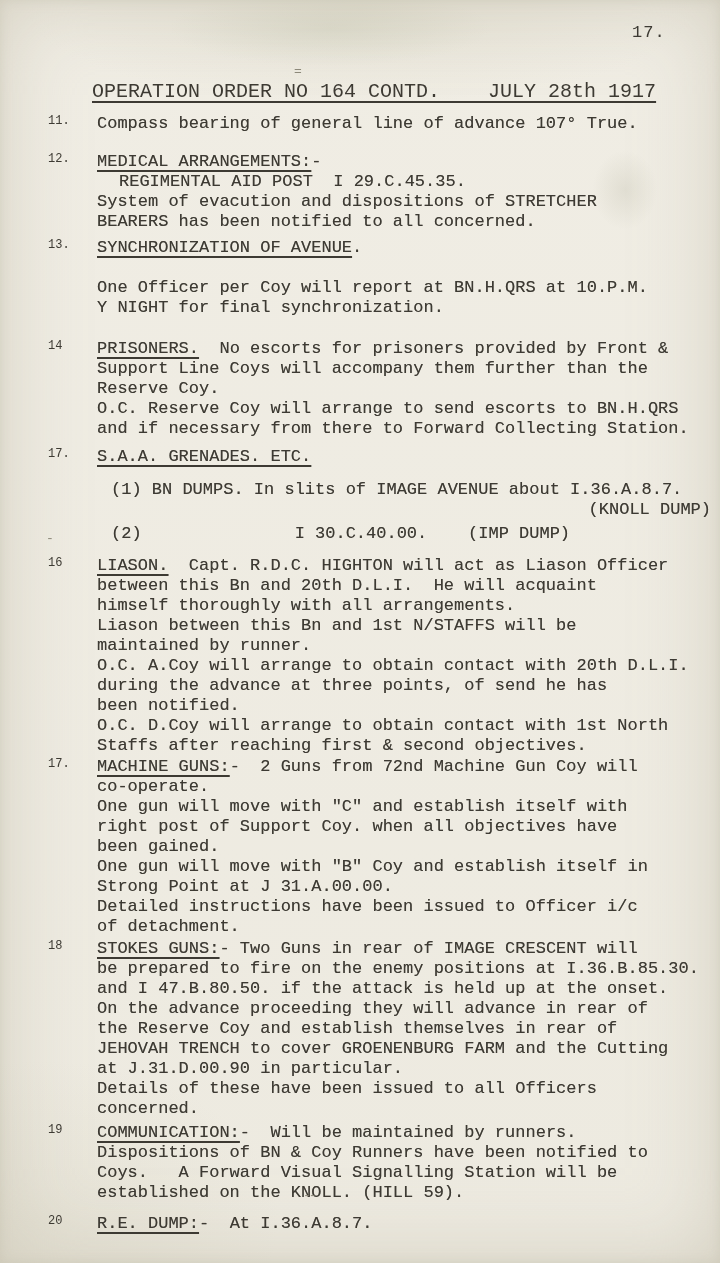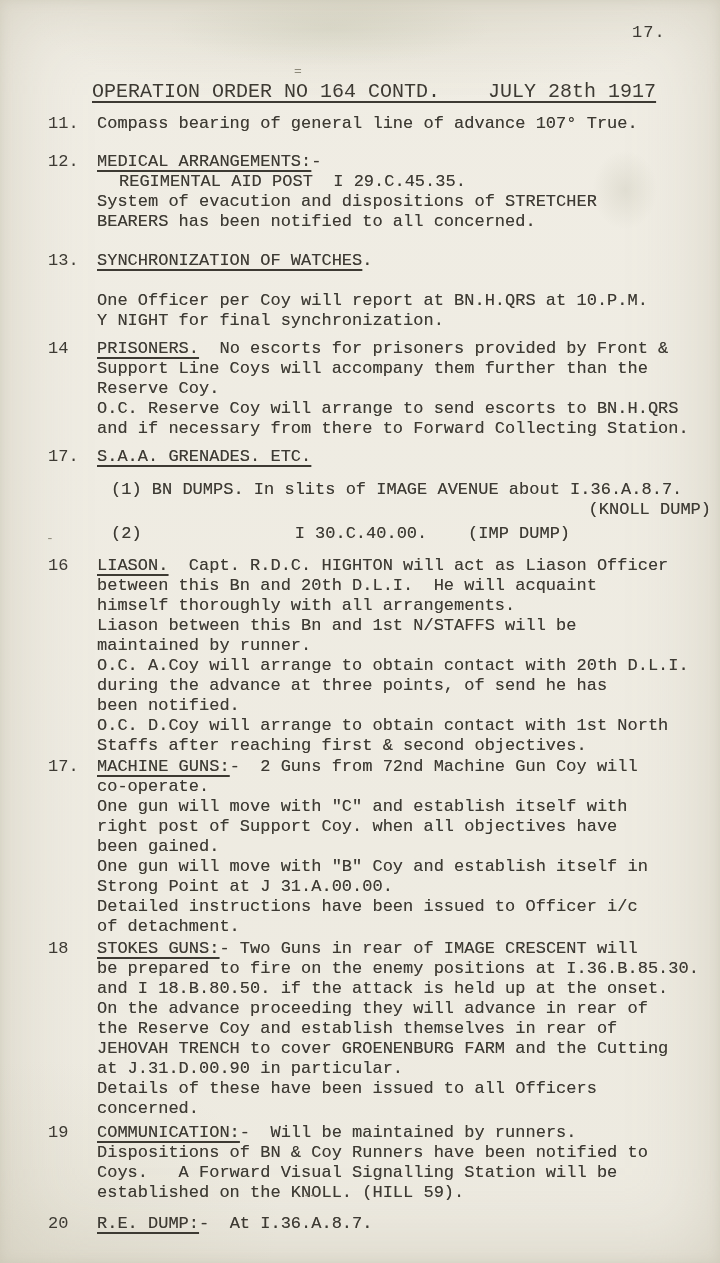--- a/index.html
+++ b/index.html
@@ -24,30 +24,30 @@
     font-size:17px; letter-spacing:1px;
   }
   .title{
     position:absolute; left:92px; top:80px;
     font-size:20px; white-space:pre;
     text-decoration:underline;
     text-underline-offset:4px;
     text-decoration-thickness:2px;
   }
   .sec{position:absolute; left:0; width:720px;}
-  .num{position:absolute; left:48px; top:0; font-size:17px;}
+  .num{position:absolute; left:48px; top:0; font-size:12px;}
   .body{margin-left:97px; width:616px; font-size:17px; line-height:20px;}
   .ln{white-space:pre; text-shadow:0 0 .5px rgba(61,58,51,.55);}
   .hd{
     text-decoration:underline;
     text-underline-offset:3.5px;
     text-decoration-thickness:1.7px;
   }
   
-  .s11{top:114px}.s12{top:152px}.s13{top:251px}.s14{top:339px}.s15{top:447px}
+  .s11{top:114px}.s12{top:152px}.s13{top:238px}.s14{top:339px}.s15{top:447px}
   .s16{top:556px}.s17{top:757px}.s18{top:939px}.s19{top:1123px}.s20{top:1214px}
   
   .ind-a{padding-left:22px;}   
   .ind-b{padding-left:14px;}   
   .gap-a{margin-top:20px;}     
   .gap-b{margin-top:13px;}     
   .gap-c{margin-top:4px;}      
   .knoll{text-align:right; padding-right:2px;}
   
   .artifact{position:absolute; font-size:13px; color:#8d897a; text-shadow:none;}
@@ -77,21 +77,21 @@
       <div class="ln"><span class="hd">MEDICAL ARRANGEMENTS:</span><span>-</span></div>
       <div class="ln ind-a">REGIMENTAL AID POST  I 29.C.45.35.</div>
       <div class="ln">System of evacution and dispositions of STRETCHER</div>
       <div class="ln">BEARERS has been notified to all concerned.</div>
     </div>
   </div>
 
   <div class="sec s13">
     <span class="num">13.</span>
     <div class="body">
-      <div class="ln"><span class="hd">SYNCHRONIZATION OF WATCHES</span><span>.</span></div>
+      <div class="ln"><span class="hd">SYNCHRONIZATION OF AVENUE</span><span>.</span></div>
       <div class="ln gap-a">One Officer per Coy will report at BN.H.QRS at 10.P.M.</div>
       <div class="ln">Y NIGHT for final synchronization.</div>
     </div>
   </div>
 
   <div class="sec s14">
     <span class="num">14</span>
     <div class="body">
       <div class="ln"><span class="hd">PRISONERS.</span><span>  No escorts for prisoners provided by Front &amp;</span></div>
       <div class="ln">Support Line Coys will accompany them further than the</div>
@@ -140,21 +140,21 @@
       <div class="ln">Detailed instructions have been issued to Officer i/c</div>
       <div class="ln">of detachment.</div>
     </div>
   </div>
 
   <div class="sec s18">
     <span class="num">18</span>
     <div class="body">
       <div class="ln"><span class="hd">STOKES GUNS:</span><span>- Two Guns in rear of IMAGE CRESCENT will</span></div>
       <div class="ln">be prepared to fire on the enemy positions at I.36.B.85.30.</div>
-      <div class="ln">and I 18.B.80.50. if the attack is held up at the onset.</div>
+      <div class="ln">and I 47.B.80.50. if the attack is held up at the onset.</div>
       <div class="ln">On the advance proceeding they will advance in rear of</div>
       <div class="ln">the Reserve Coy and establish themselves in rear of</div>
       <div class="ln">JEHOVAH TRENCH to cover GROENENBURG FARM and the Cutting</div>
       <div class="ln">at J.31.D.00.90 in particular.</div>
       <div class="ln">Details of these have been issued to all Officers</div>
       <div class="ln">concerned.</div>
     </div>
   </div>
 
   <div class="sec s19">

